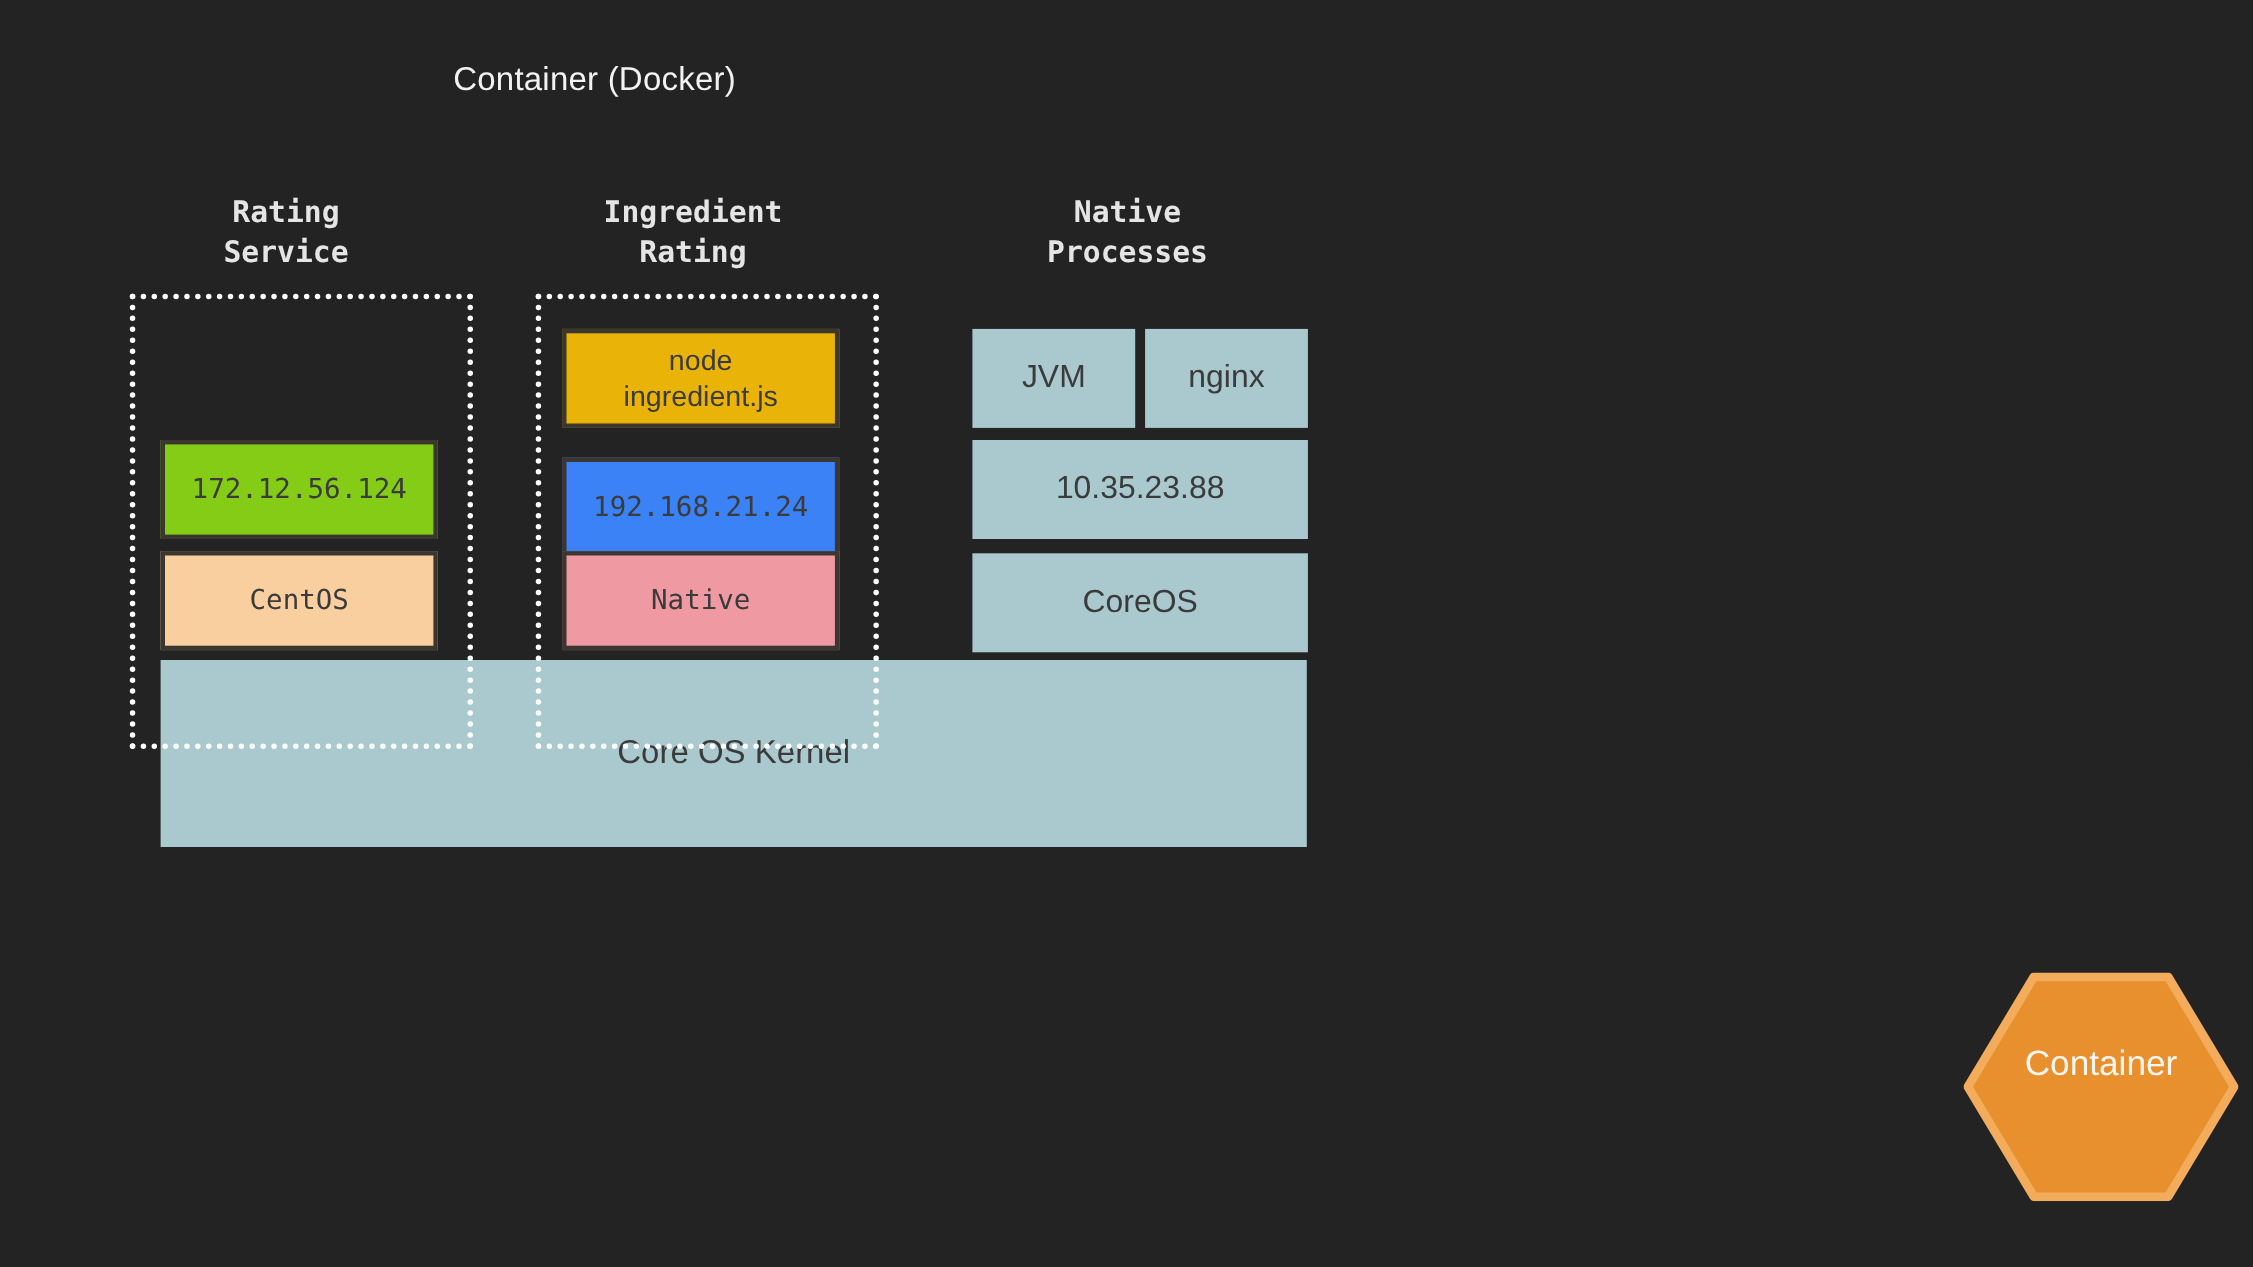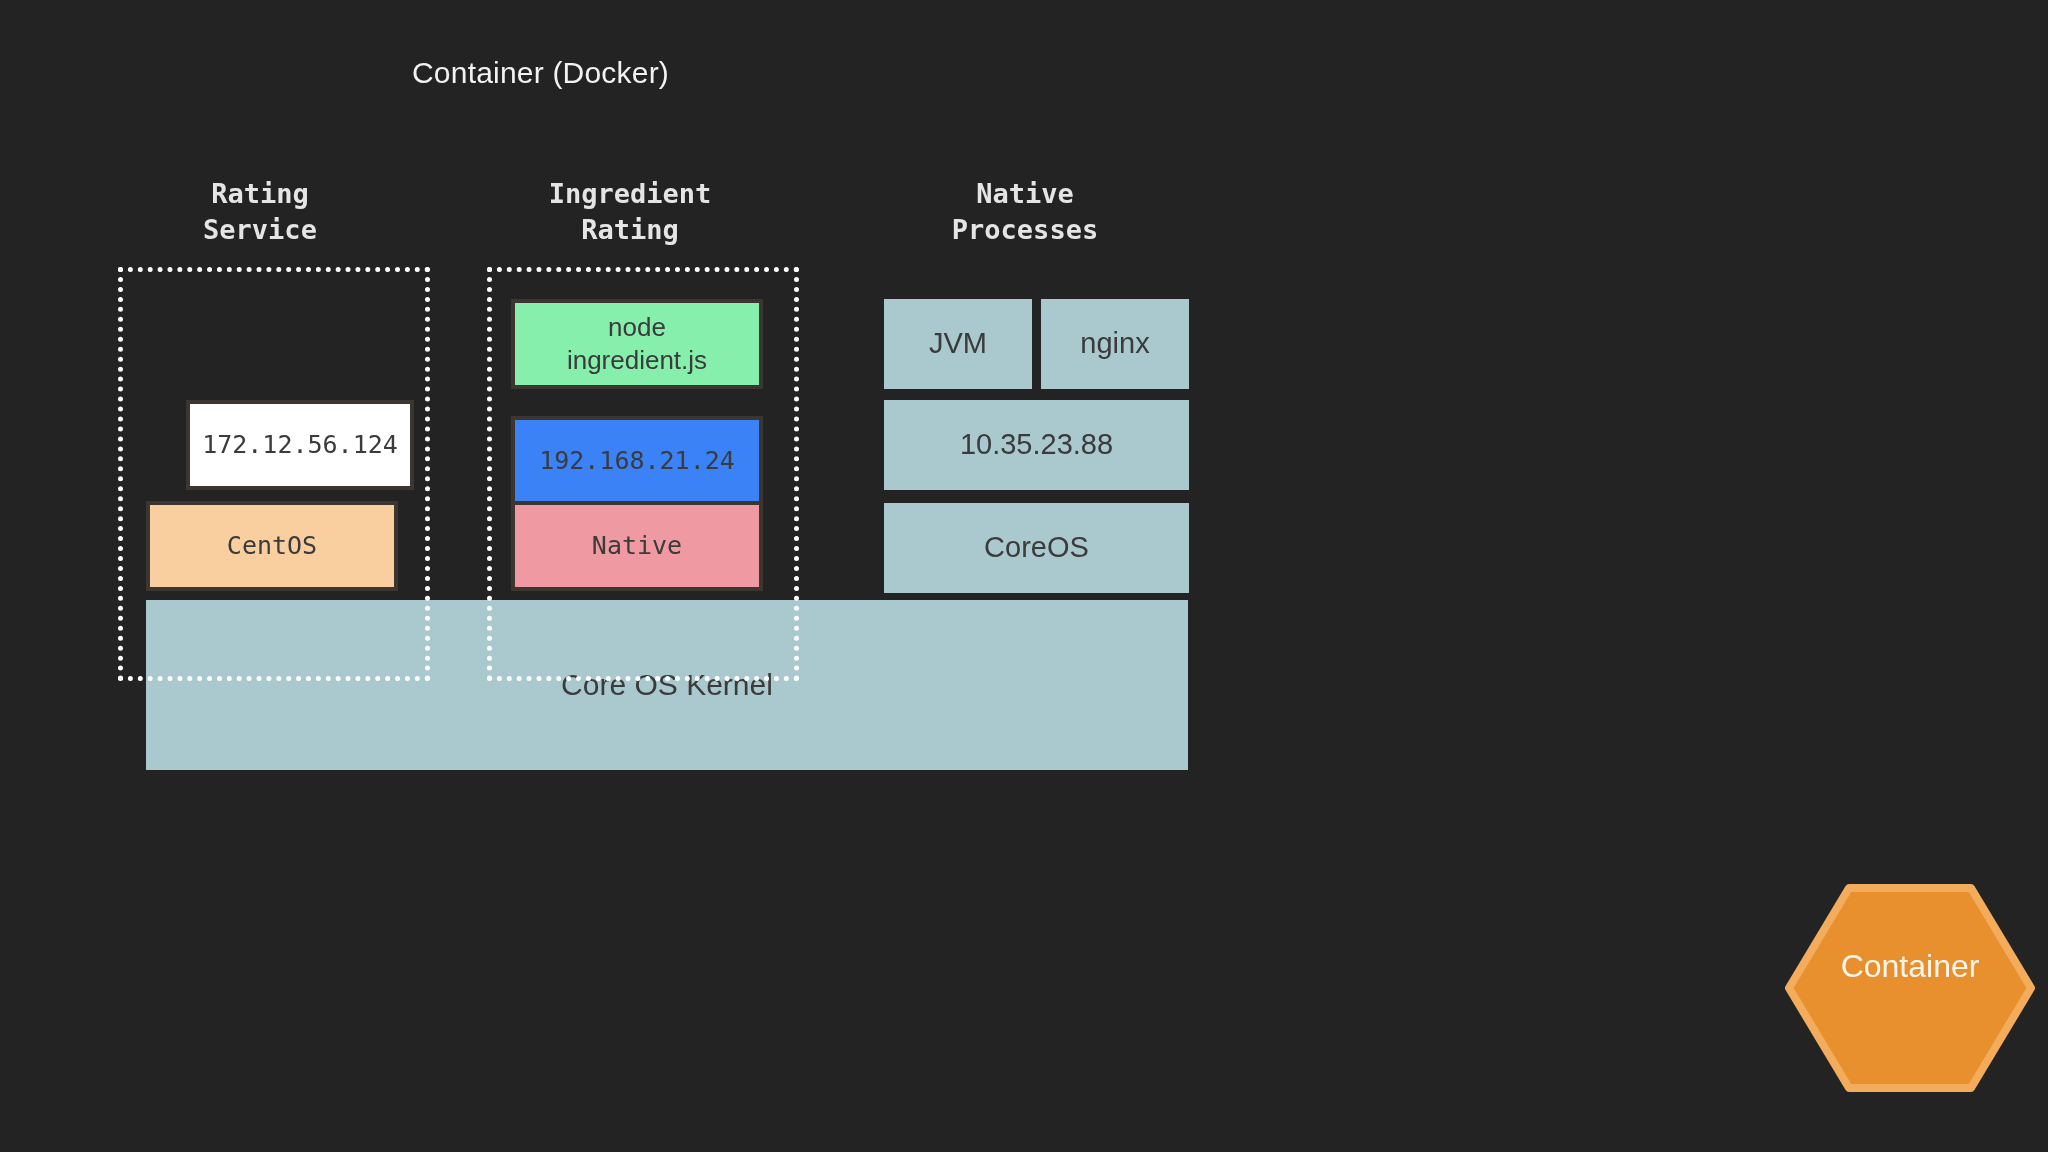--- a/index.html
+++ b/index.html
@@ -120,29 +120,29 @@
 
   <div class="col-head" style="left:915px; top:176px; width:220px;">Native
 Processes</div>
 
   <div class="layer" style="left:146px; top:600px; width:1042px; height:170px; background:#a9c9cf;">
     <span>Core OS Kernel</span>
   </div>
 
 
 
-  <div class="box bordered" style="left:146px; top:400px; width:228px; height:90px; background:#ffffff;margin-left:40px;">
+  <div class="box bordered" style="left:146px; top:400px; width:252px; height:90px; background:#84cc16;">
     <span class="label mono">172.12.56.124</span>
   </div>
 
   <div class="box bordered" style="left:146px; top:501px; width:252px; height:90px; background:#f9cfa0;">
     <span class="label mono">CentOS</span>
   </div>
 
-  <div class="box bordered" style="left:511px; top:299px; width:252px; height:90px; background:#86efac;">
+  <div class="box bordered" style="left:511px; top:299px; width:252px; height:90px; background:#eab308;">
     <span class="label sans">node
 ingredient.js</span>
   </div>
 
   <div class="box bordered" style="left:511px; top:400px; width:252px; height:90px; background:#3b82f6;margin-top:16px;">
     <span class="label mono">192.168.21.24</span>
   </div>
 
   <div class="box bordered" style="left:511px; top:501px; width:252px; height:90px; background:#ef9aa3;">
     <span class="label mono">Native</span>

